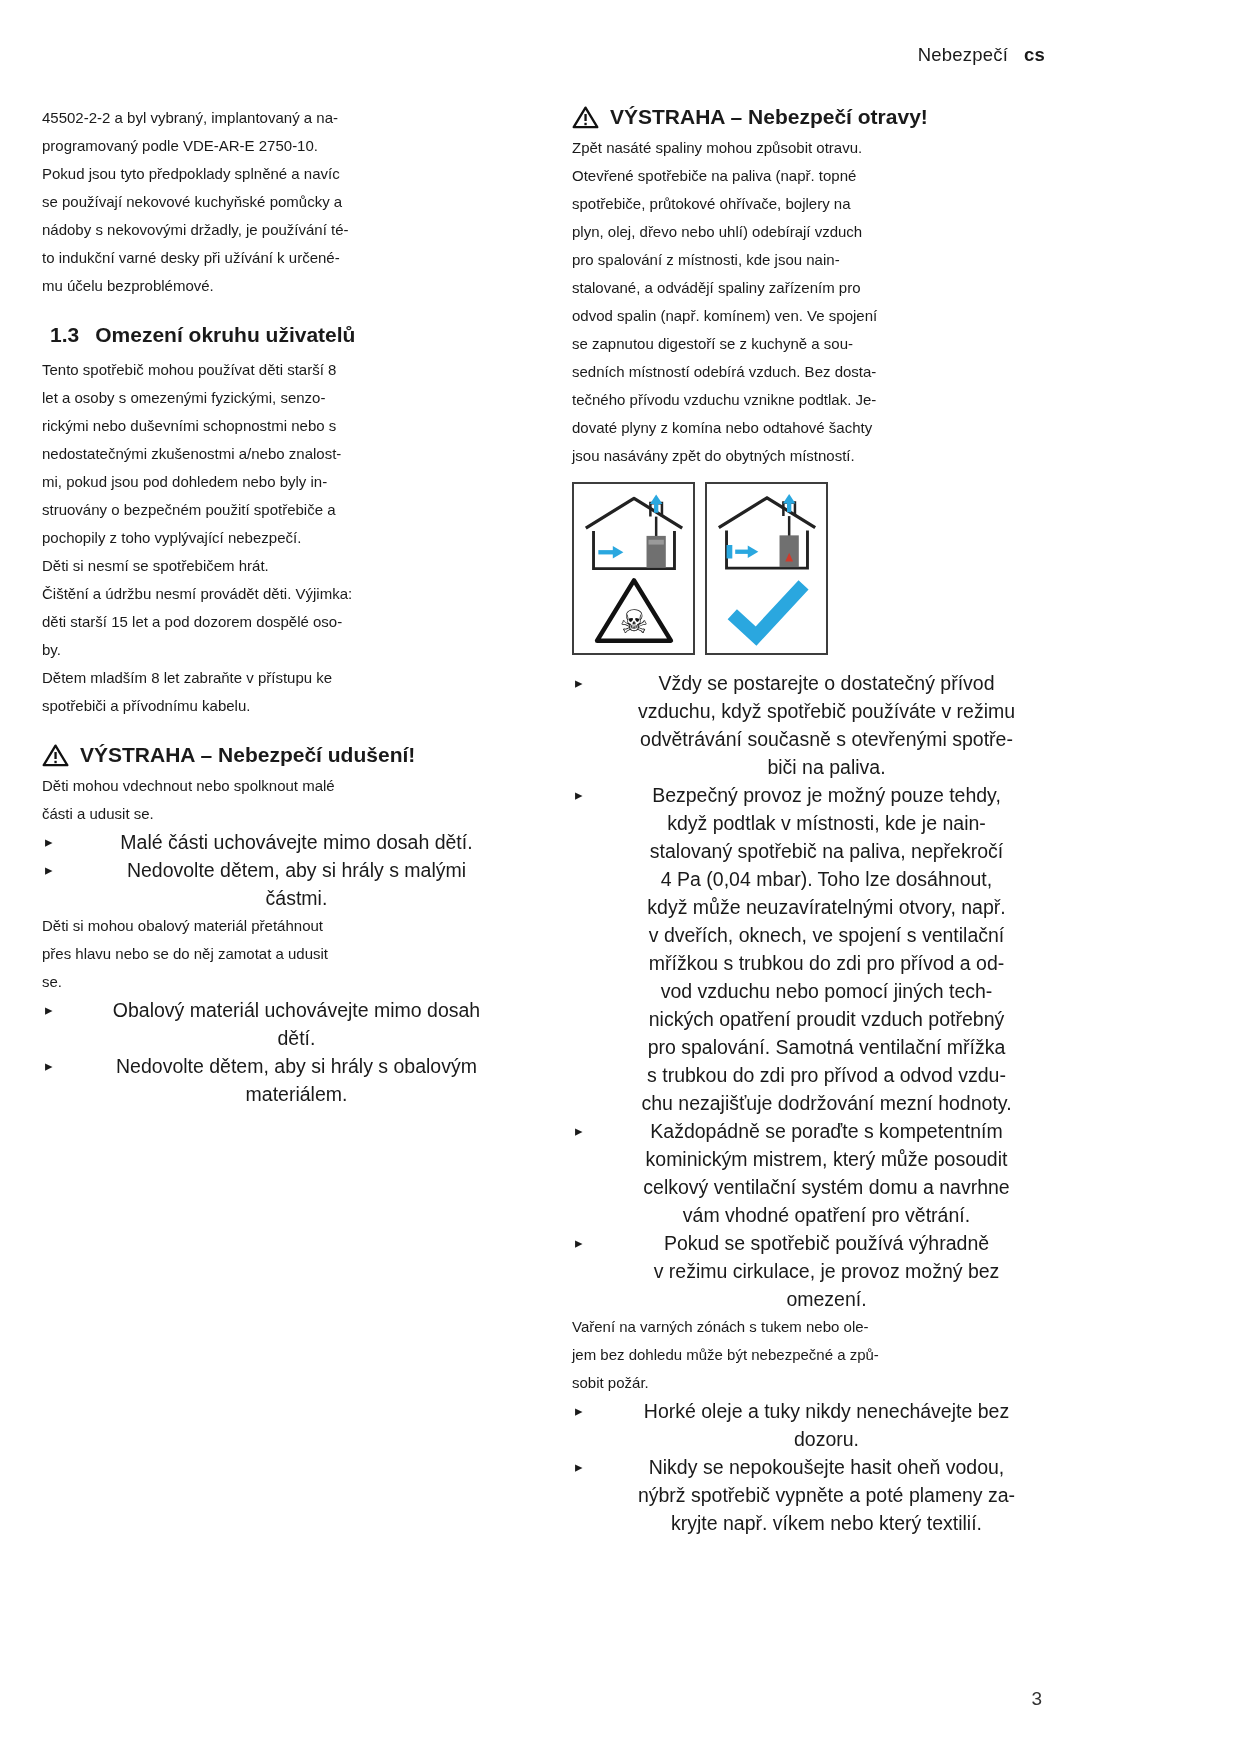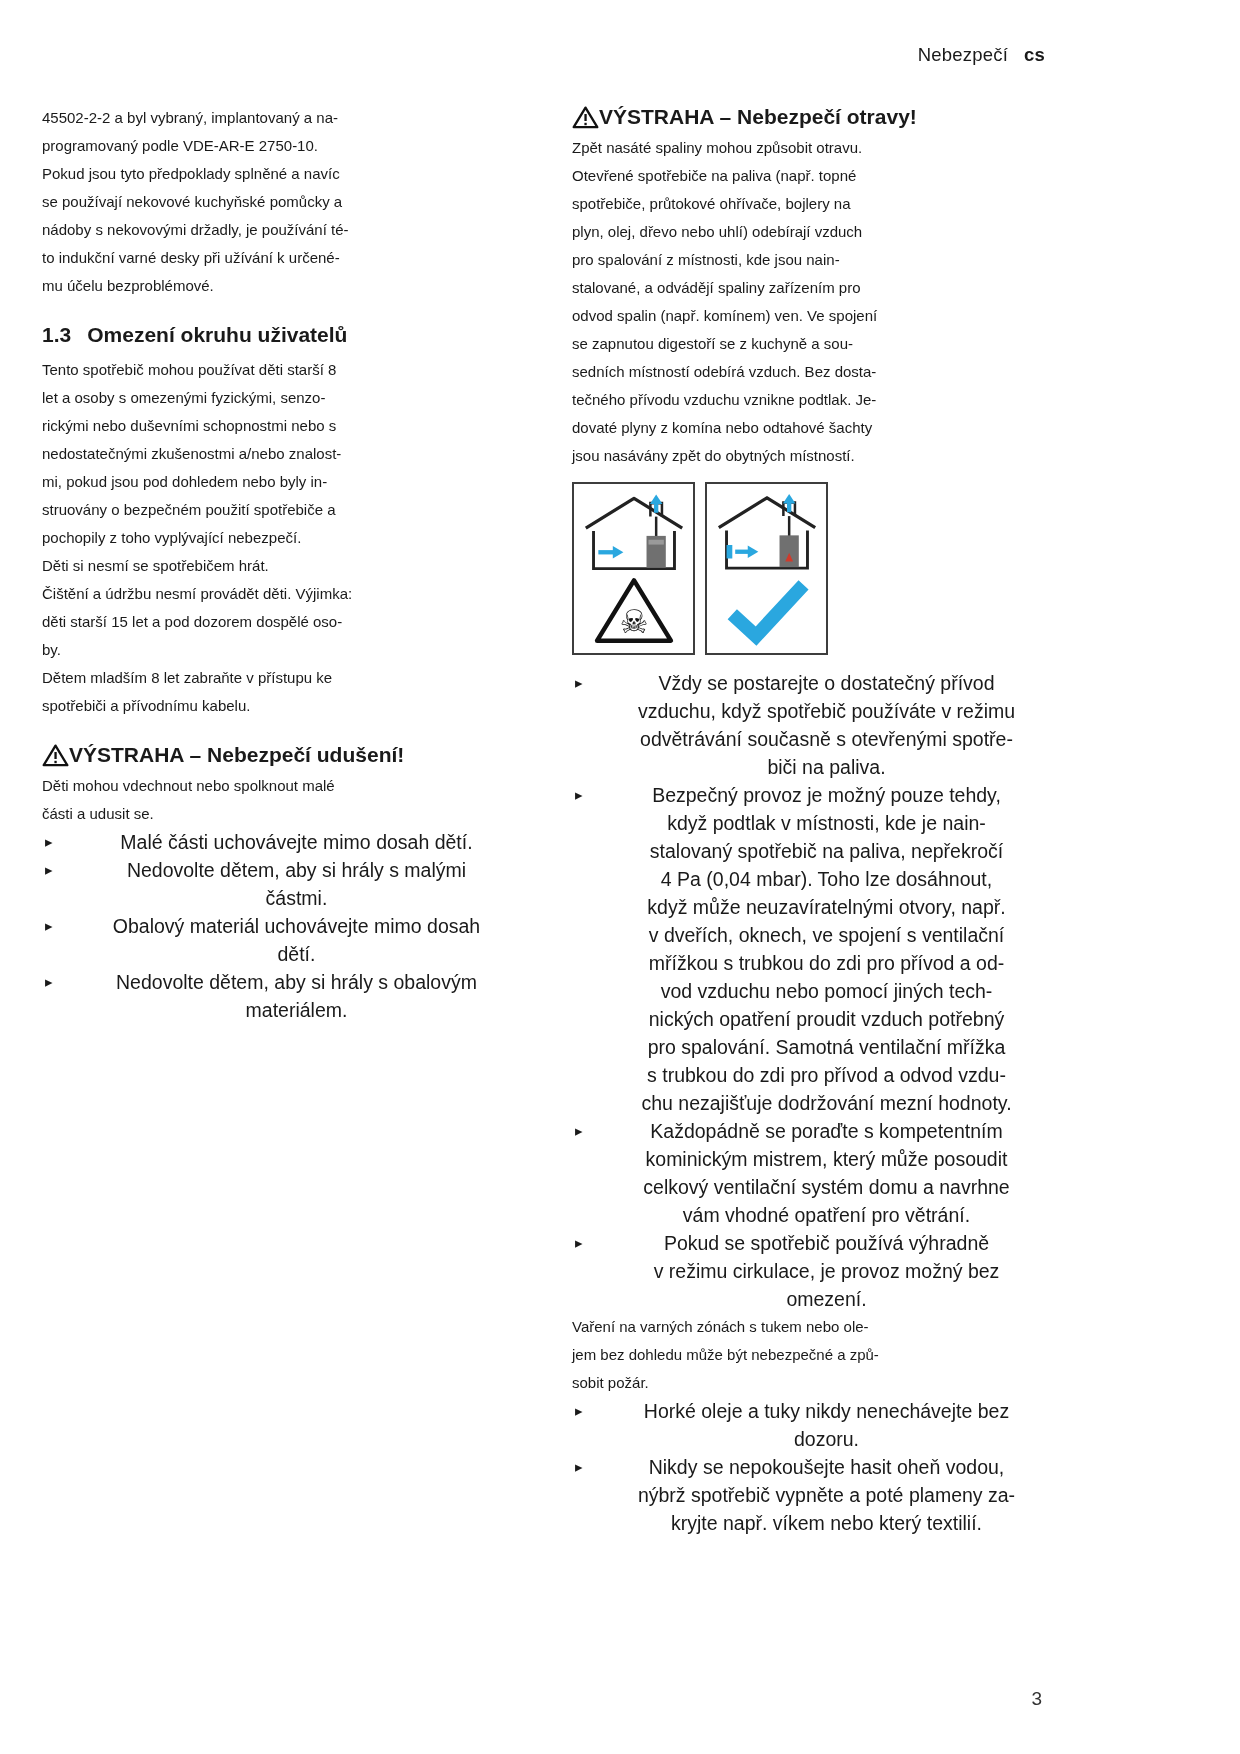--- a/index.html
+++ b/index.html
@@ -9,24 +9,24 @@
     font-family:"Liberation Sans", sans-serif;
     color:#1a1a1a;
     overflow:hidden;
   }
   .page-header { position:absolute; top:44px; right:195px; font-size:18.5px; letter-spacing:0.2px; }
   .page-header .lang { font-weight:bold; margin-left:16px;text-align:center; }
   .columns { position:absolute; top:104px; left:42px; width:1012px; display:flex; gap:48px; }
   .col { width:482px; }
   .col > :first-child { margin-top:0; }
   p.body { font-size:15px; line-height:28px; white-space:pre-line; }
-  h2 { font-size:21px; line-height:26px; font-weight:bold; margin:22px 0 8px; }
+  h2 { font-size:21px; line-height:26px; font-weight:bold; margin:22px 8px 8px; }
   h2 .h-num { margin-right:16px; }
   .warn-head {
-    display:flex; align-items:flex-start; 
+    display:flex; align-items:flex-start; gap:11px;
     font-size:21px; font-weight:bold; line-height:26px;
     margin:22px 0 4px;
   }
   .warn-head svg { flex:none; margin-top:1px; }
   .bullet { display:flex; }
   .bullet .marker { width:27px; flex:none; font-size:15px; line-height:28px; padding-left:3px; }
   .bullet .btext { flex:1; font-size:19.5px; line-height:28px; white-space:pre-line;text-align:center; }
   .figure { display:flex; gap:10px; margin:12px 0 14px; }
   .panel {
     width:123px; height:173px; border:2px solid #3d3d3d; background:#fff;
@@ -86,20 +86,23 @@
     <div class="bullet">
       <span class="marker">▸</span>
       <span class="btext">Malé části uchovávejte mimo dosah dětí.</span>
     </div>
     <div class="bullet">
       <span class="marker">▸</span>
       <span class="btext">Nedovolte dětem, aby si hrály s malými
 částmi.</span>
     </div>
 
+    <p class="body">Děti si mohou obalový materiál přetáhnout
+přes hlavu nebo se do něj zamotat a udusit
+se.</p>
 
     <div class="bullet">
       <span class="marker">▸</span>
       <span class="btext">Obalový materiál uchovávejte mimo dosah
 dětí.</span>
     </div>
     <div class="bullet">
       <span class="marker">▸</span>
       <span class="btext">Nedovolte dětem, aby si hrály s obalovým
 materiálem.</span>

